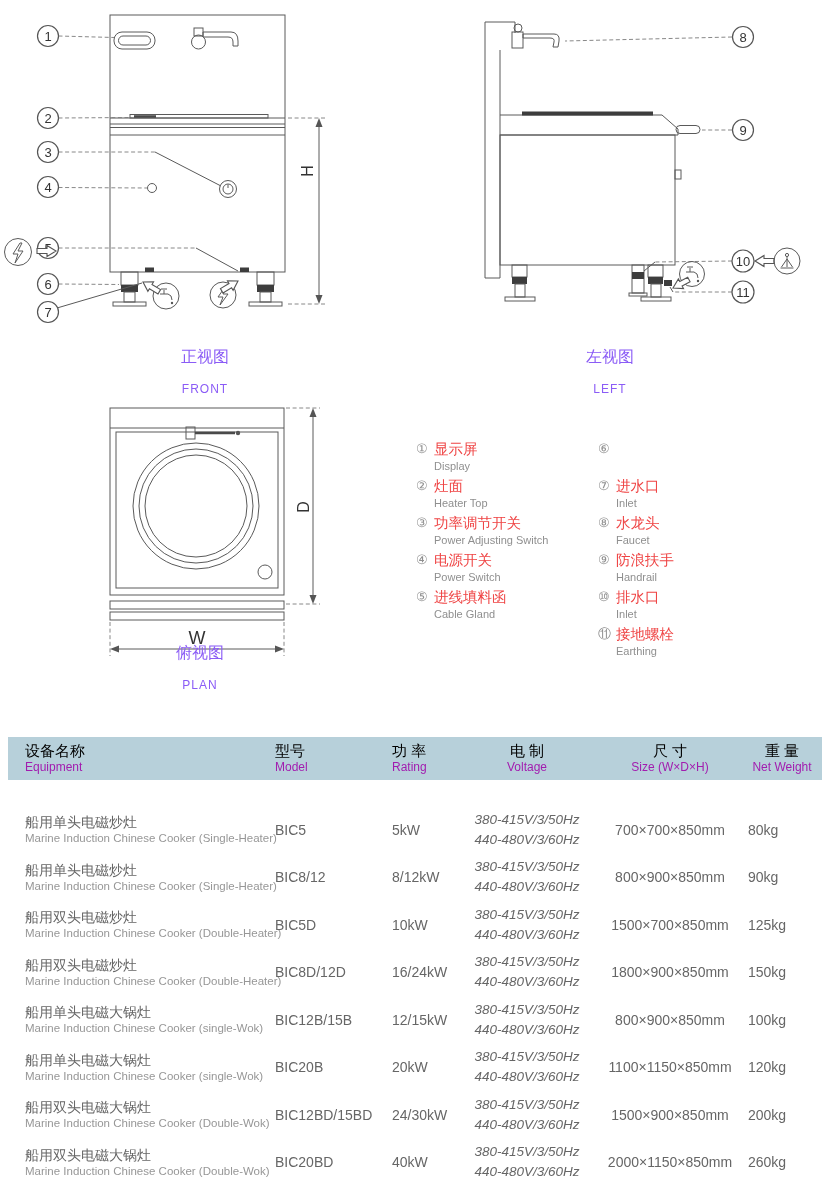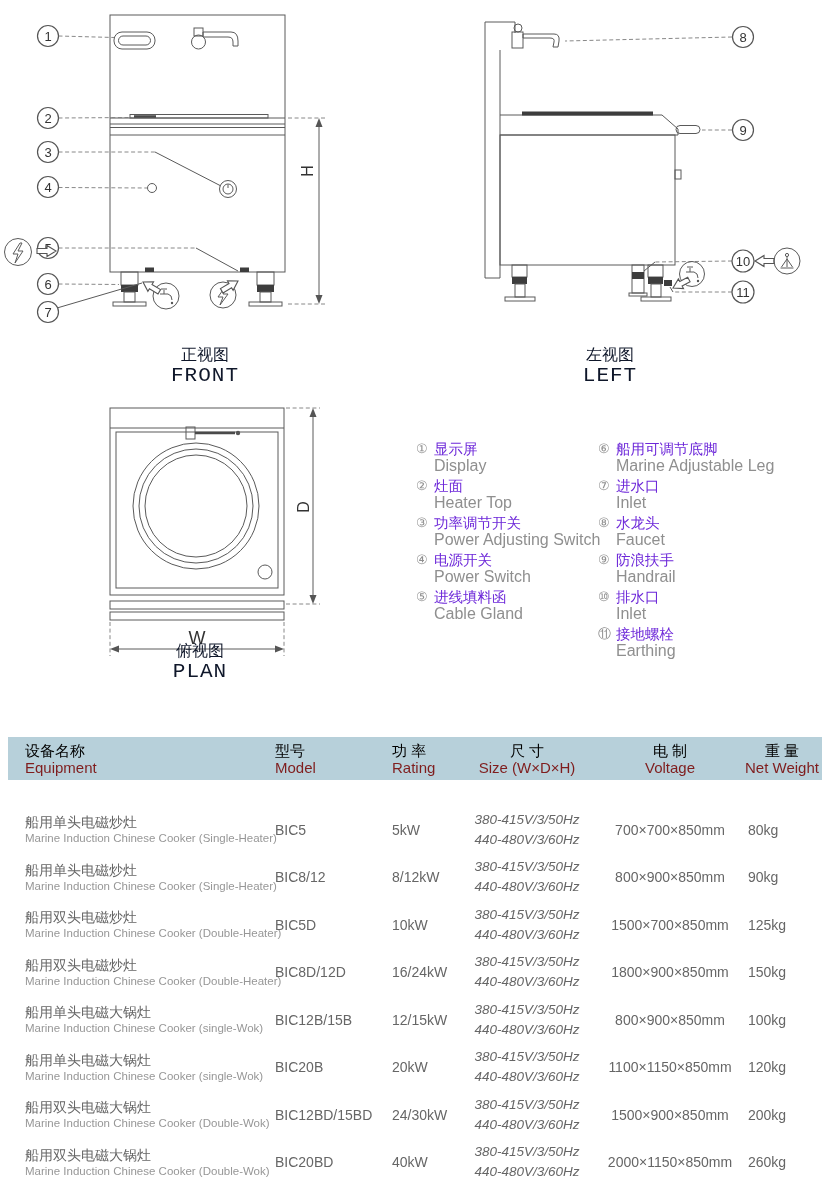--- a/index.html
+++ b/index.html
@@ -10,36 +10,36 @@
   .drk{fill:#3d3d3d;stroke:none;}
   .sln{stroke:#5a5a5a;stroke-width:1;fill:none;}
   .thk{stroke:#4a4a4a;stroke-width:2.6;fill:none;}
   .dsh{stroke:#7a7a7a;stroke-width:0.9;stroke-dasharray:4 2.6;fill:none;}
   .co{fill:#fff;stroke:#555;stroke-width:1.2;}
   .cot{font-size:13px;fill:#333;text-anchor:middle;}
   .dim{font-size:16px;fill:#333;text-anchor:middle;}
   .arw{fill:#fff;stroke:#555;stroke-width:1.1;}
   .arf{fill:#555;stroke:none;}
   
-  .cap{position:absolute;text-align:center;color:#0f172a;font-family:Liberation Mono, monospace;}
+  .cap{position:absolute;text-align:center;color:#8b5cf6;}
   .cap .zh{font-size:16px;line-height:19px;}
-  .cap .en{font-size:21px;line-height:20px;letter-spacing:1px;}
+  .cap .en{font-size:12px;line-height:20px;letter-spacing:1px;margin-top:13px;}
   
   .legend{position:absolute;left:416px;top:440px;width:405px;}
   .lg-col{position:absolute;top:0;}
   .lg-item{display:flex;align-items:flex-start;height:37px;}
   .lg-num{font-size:13px;color:#8f8f8f;width:18px;line-height:18px;flex:none;}
-  .lg-zh{font-size:14.5px;color:#6d28d9;line-height:18px;}
-  .lg-en{font-size:16px;color:#8f8f8f;line-height:16px;}
+  .lg-zh{font-size:14.5px;color:#ef4444;line-height:18px;}
+  .lg-en{font-size:11px;color:#8f8f8f;line-height:16px;}
   
   .spec{position:absolute;left:8px;top:737px;width:814px;}
   .grid{display:grid;grid-template-columns:250px 112px 86px 142px 144px 80px;}
   .t-head{background:#b7d0da;height:43px;align-items:center;}
   .h-zh{font-size:15px;color:#000000;line-height:18px;}
-  .h-en{font-size:15px;color:#7f1d1d;line-height:15px;}
+  .h-en{font-size:12px;color:#a21caf;line-height:15px;}
   .t-body{margin-top:26px;}
   .t-row{height:47.5px;align-items:center;}
   .cell-l17{padding-left:17px;}
   .cell-l22{padding-left:22px;}
   .cell-c{text-align:center;}
   .c-zh{font-size:14px;color:#666;line-height:17px;}
   .c-en{font-size:11.5px;color:#979797;line-height:14px;white-space:nowrap;}
   .c-val{font-size:14px;color:#666;}
   .c-volt{font-size:13.5px;color:#666;line-height:20px;text-align:center;font-style:italic;}
   .c-wt{padding-left:6px;}
@@ -332,24 +332,20 @@
       <span class="lg-num">⑤</span>
       <div>
           <div class="lg-zh">进线填料函</div>
           <div class="lg-en">Cable Gland</div>
         </div>
     </div>
   </div>
   <div class="lg-col" style="left:182px;">
     <div class="lg-item">
       <span class="lg-num">⑥</span>
-      <div>
-          <div class="lg-zh">船用可调节底脚</div>
-          <div class="lg-en">Marine Adjustable Leg</div>
-        </div>
     </div>
     <div class="lg-item">
       <span class="lg-num">⑦</span>
       <div>
           <div class="lg-zh">进水口</div>
           <div class="lg-en">Inlet</div>
         </div>
     </div>
     <div class="lg-item">
       <span class="lg-num">⑧</span>
@@ -390,26 +386,26 @@
       </div>
     <div class="cell-l17">
         <div class="h-zh">型号</div>
         <div class="h-en">Model</div>
       </div>
     <div class="cell-l22">
         <div class="h-zh">功 率</div>
         <div class="h-en">Rating</div>
       </div>
     <div class="cell-c">
+        <div class="h-zh">电 制</div>
+        <div class="h-en">Voltage</div>
+      </div>
+    <div class="cell-c">
         <div class="h-zh">尺 寸</div>
         <div class="h-en">Size (W×D×H)</div>
-      </div>
-    <div class="cell-c">
-        <div class="h-zh">电 制</div>
-        <div class="h-en">Voltage</div>
       </div>
     <div class="cell-c">
         <div class="h-zh">重 量</div>
         <div class="h-en">Net Weight</div>
       </div>
   </div>
   <div class="t-body">
 
     <div class="grid t-row">
       <div class="cell-l17">

